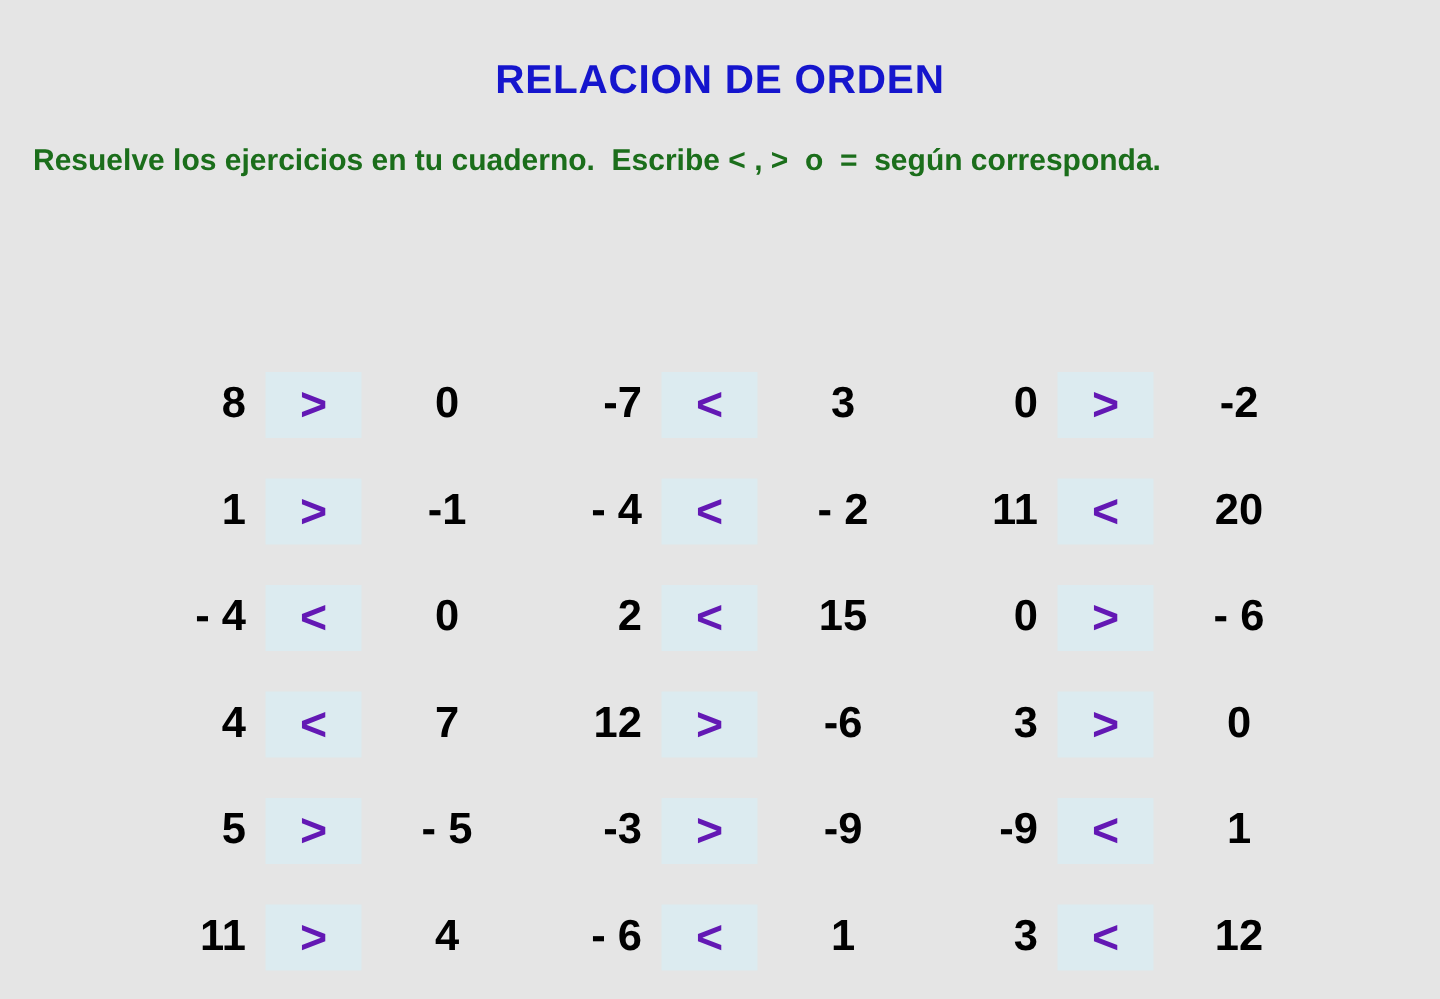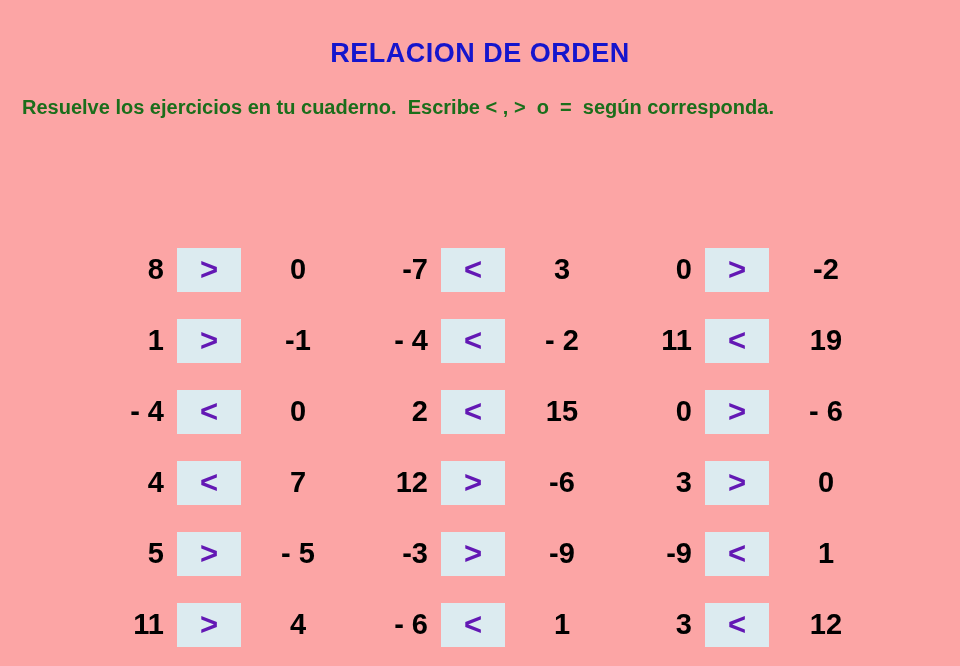--- a/index.html
+++ b/index.html
@@ -1,19 +1,19 @@
 <!DOCTYPE html>
 <html><head>
 <meta charset="utf-8">
 <style>
   html,body{margin:0;padding:0;background:#888;}
   .slide{
     position:relative;
     width:960px;height:666px;
-    background:#fca5a5;
+    background:#e5e5e5;
     font-family:"Liberation Sans", sans-serif;
     overflow:hidden;
     margin:0 auto;
   }
   .title{
     position:absolute;
     top:38px;left:0;right:0;
     text-align:center;
     font-size:27px;
     font-weight:bold;
@@ -115,21 +115,21 @@
       <div class="answer-box">
         <span class="symbol">&lt;</span>
       </div>
       <span class="num right">- 2</span>
     </div>
     <div class="exercise">
       <span class="num left">11</span>
       <div class="answer-box">
         <span class="symbol">&lt;</span>
       </div>
-      <span class="num right">19</span>
+      <span class="num right">20</span>
     </div>
 
     <div class="exercise">
       <span class="num left">- 4</span>
       <div class="answer-box">
         <span class="symbol">&lt;</span>
       </div>
       <span class="num right">0</span>
     </div>
     <div class="exercise">

